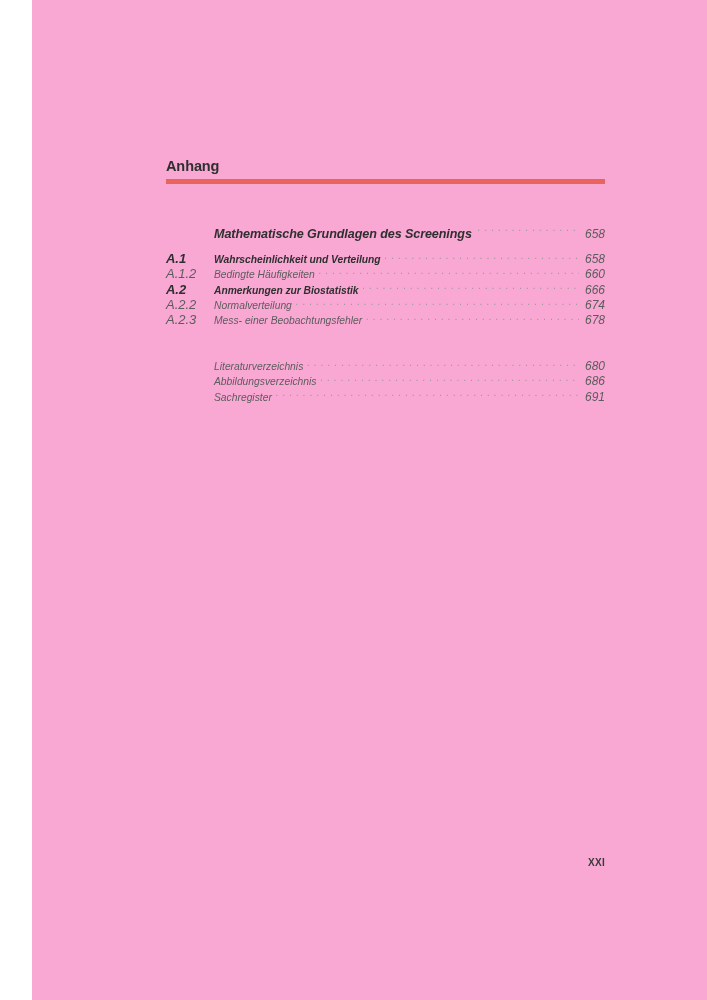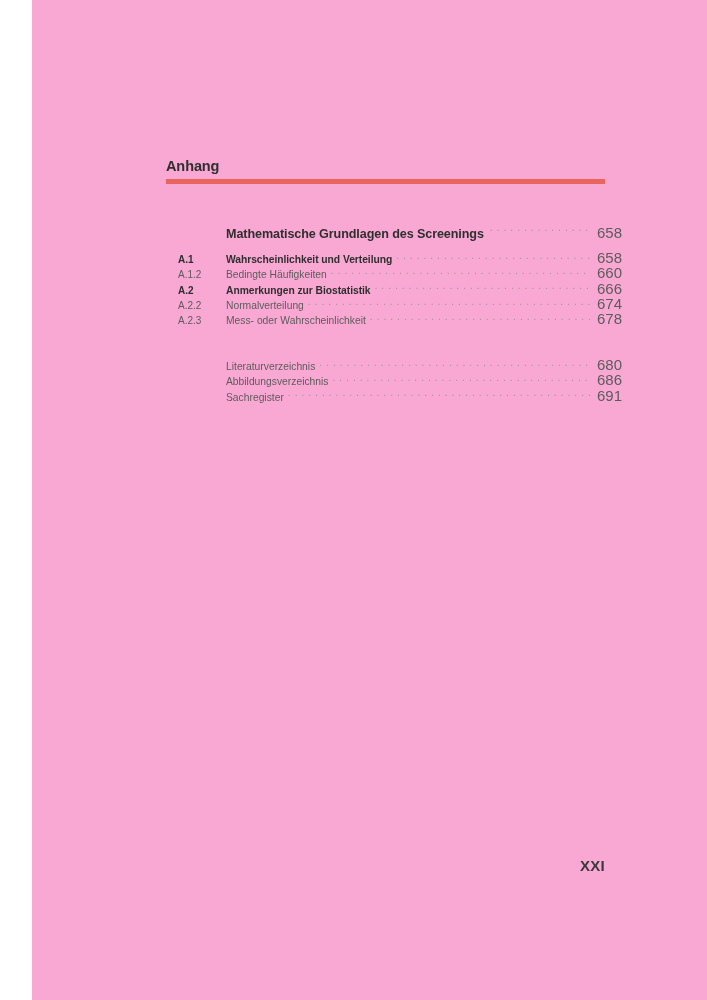--- a/index.html
+++ b/index.html
@@ -44,37 +44,38 @@
     left: 134px;
     top: 179px;
     width: 439px;
     height: 5px;
     background: #e8645c;
   }
 
   
   .toc {
     position: absolute;
-    left: 146px;
+    left: 134px;
     top: 218px;
     width: 439px;
+    font-style: italic;
   }
 
   .toc-row {
     display: flex;
     align-items: baseline;
     width: 439px;
     height: 15.2px;
     white-space: nowrap;
   }
 
   .toc-num {
     flex: 0 0 48px;
     width: 48px;
-    font-size: 10px;
+    font-size: 13px;
     color: #5c5c5c;
     line-height: 15.2px;
   }
 
   .toc-label {
     flex: 0 0 auto;
     font-size: 10.3px;
     color: #5c5c5c;
     line-height: 15.2px;
     padding-right: 4px;
@@ -96,21 +97,21 @@
     line-height: 15.2px;
     color: #9a9a9a;
     letter-spacing: 0.55px;
     white-space: nowrap;
   }
 
   .toc-page {
     flex: 0 0 26px;
     width: 26px;
     text-align: right;
-    font-size: 15px;
+    font-size: 12px;
     color: #5c5c5c;
     line-height: 15.2px;
     padding-left: 6px;
   }
 
   
   .toc-row.is-bold .toc-num,
   .toc-row.is-bold .toc-label {
     font-weight: bold;
     color: #2f2f2f;
@@ -146,21 +147,21 @@
   
   .toc-row.is-back .toc-num { width: 48px; flex: 0 0 48px; }
 
   
   .folio {
     position: absolute;
     left: 0;
     top: 857px;
     width: 573px;
     text-align: right;
-    font-size: 15px;
+    font-size: 10px;
     font-weight: bold;
     color: #3a3a3a;
     letter-spacing: 0.3px;
   }
 </style>
 </head>
 <body>
 
 <div class="page">
 
@@ -199,21 +200,21 @@
           <span class="toc-page">666</span>
         </div>
         <div class="toc-row">
           <span class="toc-num">A.2.2</span>
           <span class="toc-label">Normalverteilung</span>
           <span class="toc-dots"></span>
           <span class="toc-page">674</span>
         </div>
         <div class="toc-row">
           <span class="toc-num">A.2.3</span>
-          <span class="toc-label">Mess- oder Wahrscheinlichkeit</span>
+          <span class="toc-label">Mess- einer Beobachtungsfehler</span>
           <span class="toc-dots"></span>
           <span class="toc-page">678</span>
         </div>
       </div>
 
     <div class="toc-gap-lg"></div>
 
     <div id="toc-back">
         <div class="toc-row is-back">
           <span class="toc-num"></span>

